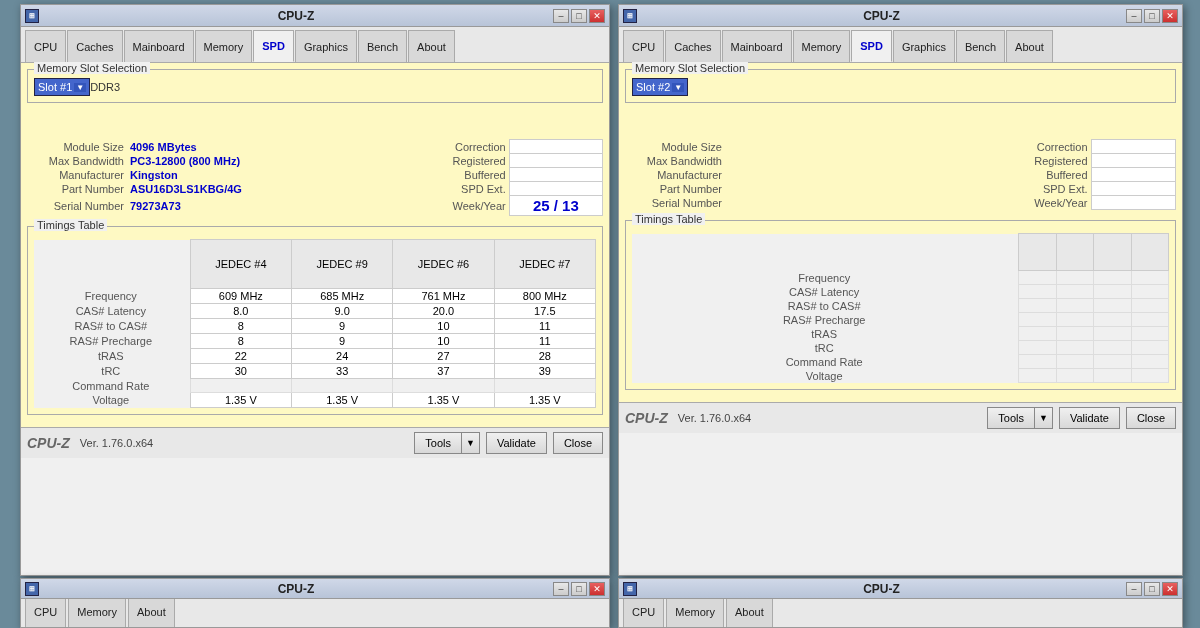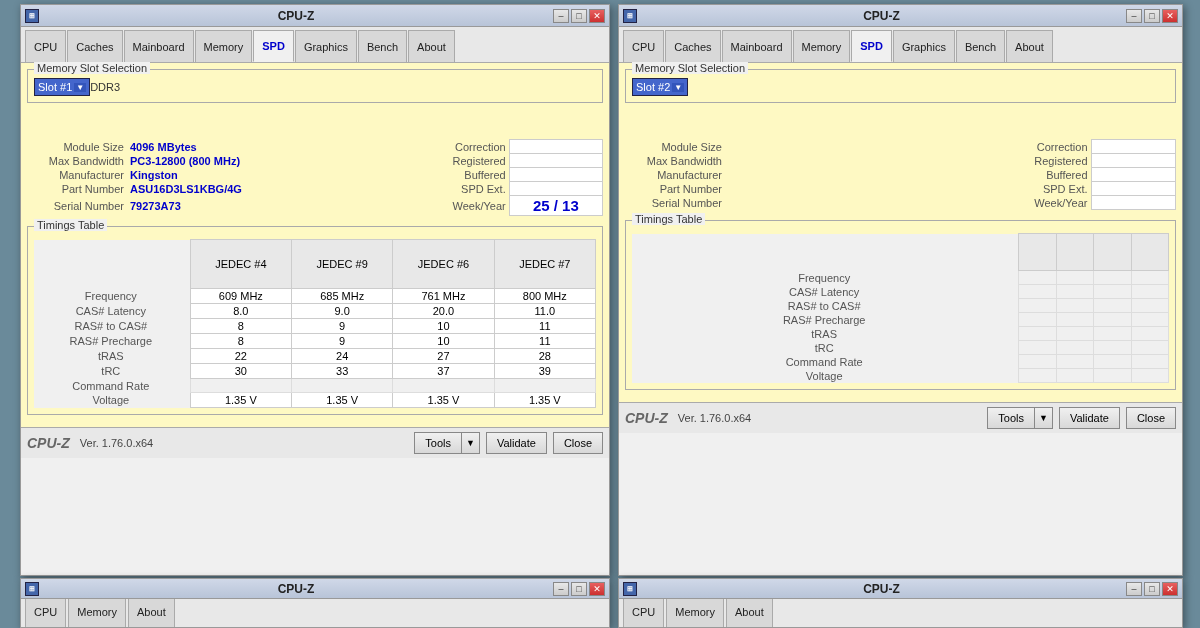--- a/index.html
+++ b/index.html
@@ -411,21 +411,21 @@
               <td>609 MHz</td>
               <td>685 MHz</td>
               <td>761 MHz</td>
               <td>800 MHz</td>
             </tr>
             <tr>
               <td class="row-label">CAS# Latency</td>
               <td>8.0</td>
               <td>9.0</td>
               <td>20.0</td>
-              <td>11.0</td>
+              <td>17.5</td>
             </tr>
             <tr>
               <td class="row-label">RAS# to CAS#</td>
               <td>8</td>
               <td>9</td>
               <td>10</td>
               <td>11</td>
             </tr>
             <tr>
               <td class="row-label">RAS# Precharge</td>

